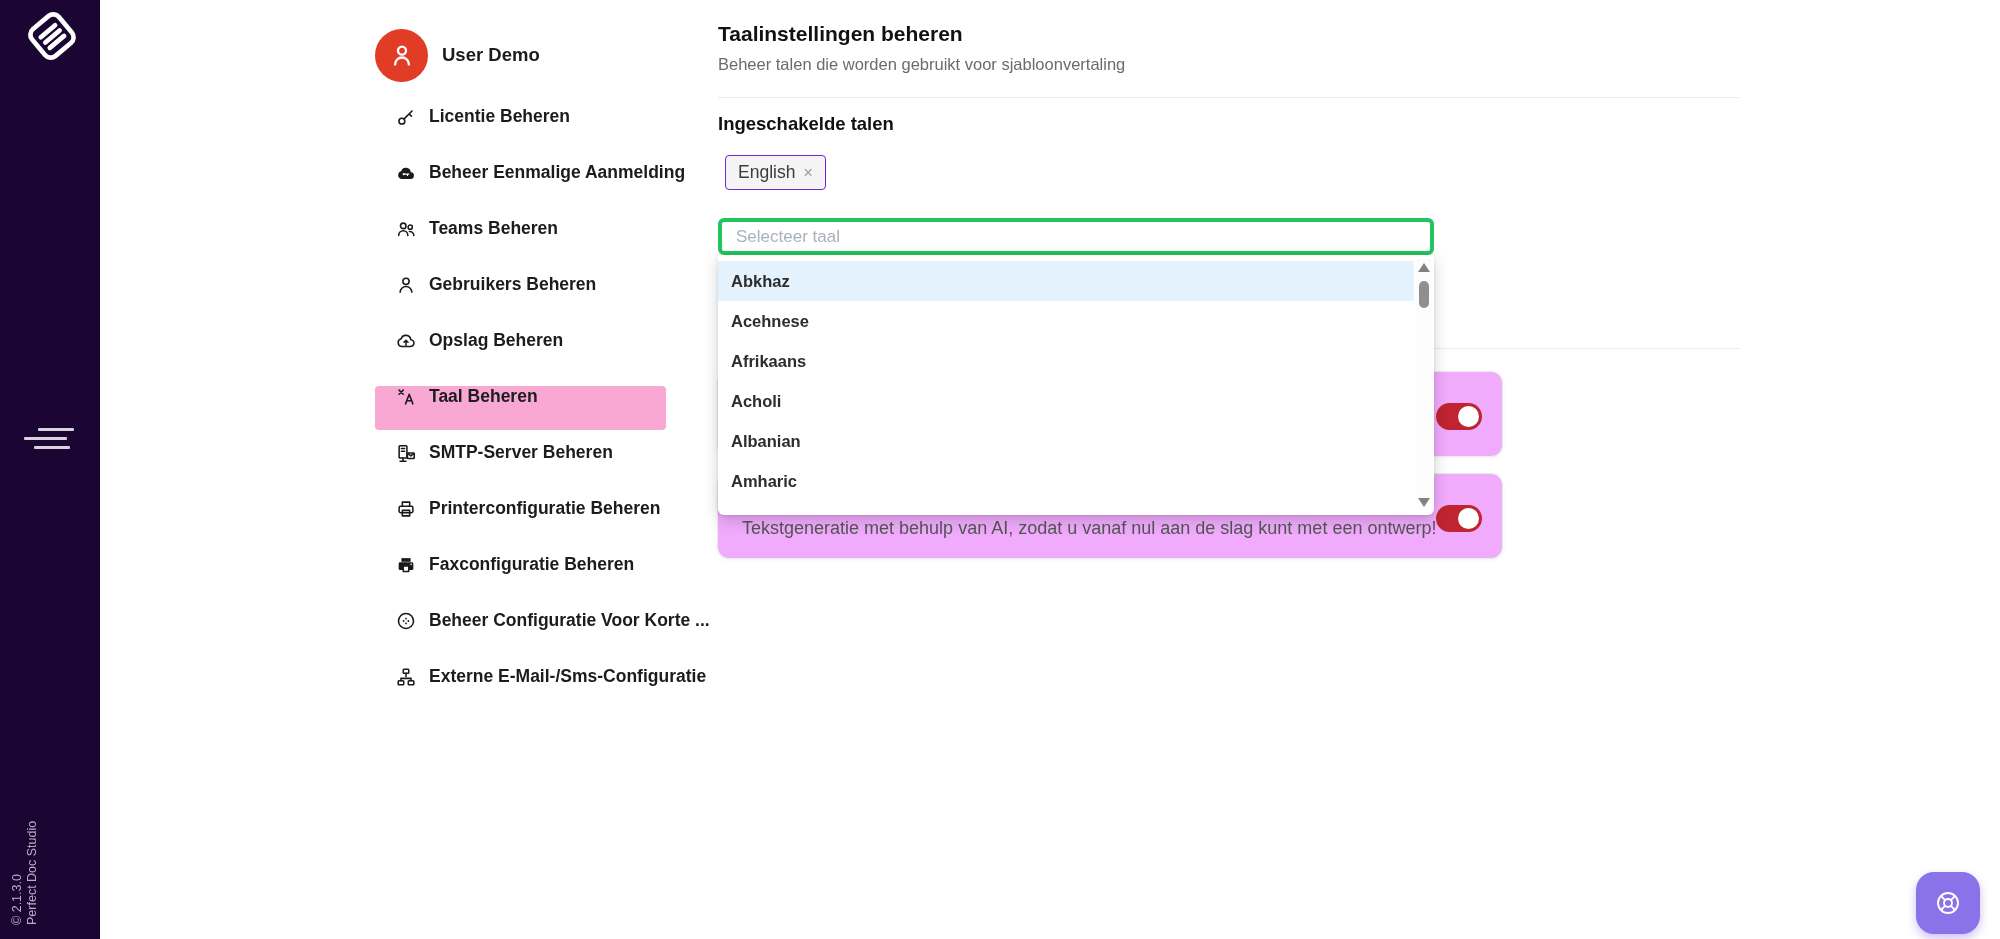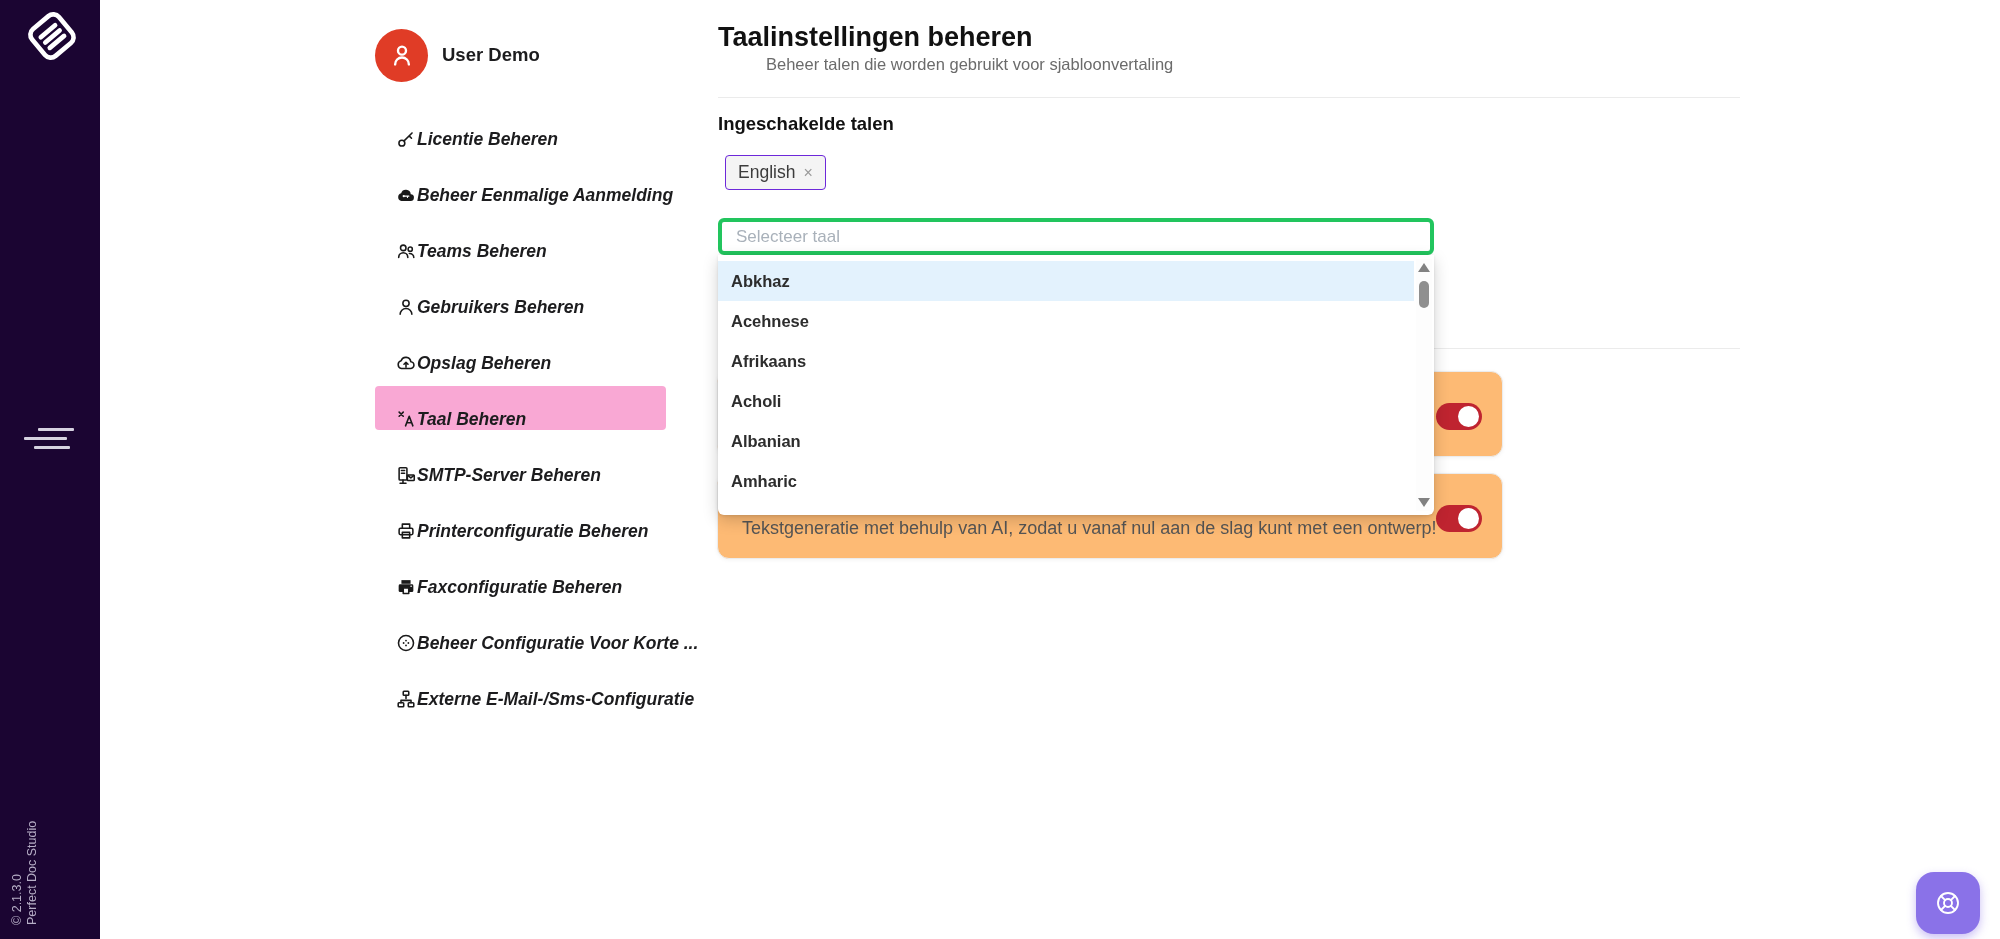--- a/index.html
+++ b/index.html
@@ -16,30 +16,30 @@
   .hamburger span:nth-child(2){ left:0; top:11px; width:43px; }
   .hamburger span:nth-child(3){ left:10px; top:20px; width:36px; }
   .copyright { position:absolute; left:40px; bottom:14px; transform:rotate(-90deg); transform-origin:left bottom;
                color:#b6aec6; font-size:12.5px; line-height:15px; white-space:nowrap; }
 
   
   .userrow { position:absolute; left:375px; top:26px; width:291px; height:58px; display:flex; align-items:center; gap:14px; }
   .avatar { width:53px; height:53px; border-radius:50%; background:#e03c26; display:flex; align-items:center; justify-content:center; flex:0 0 auto; }
   .username { font-size:18.5px; font-weight:bold; color:#1c1c1e; }
   .navlist { position:absolute; left:375px; top:106px; width:291px; }
-  .navitem { height:44px; margin-bottom:12px; display:flex; align-items:flex-end; gap:0; padding-left:20px;
-             border-radius:4px; cursor:pointer;font-style:italic; }
+  .navitem { height:44px; margin-bottom:12px; display:flex; align-items:flex-start; gap:12px; padding-left:20px;
+             border-radius:4px; cursor:pointer; }
   .navitem.active { background:#f9a8d4; }
   .navitem .nav-icon { width:22px; height:22px; flex:0 0 auto; stroke:#1a1a1a; fill:none; stroke-width:1.7; stroke-linecap:round; stroke-linejoin:round; }
   .navitem .navlabel { font-size:17.5px; font-weight:bold; color:#1c1c1e; white-space:nowrap; }
 
   
   .main { position:absolute; left:718px; top:0; width:1022px; height:939px; }
-  .page-title { position:absolute; left:0; top:22px; font-size:27px; font-weight:bold; color:#111; }
-  .page-sub { position:absolute; left:0; top:55px; font-size:16.5px; color:#6b6b6b;margin-left:48px; }
+  .page-title { position:absolute; left:0; top:22px; font-size:21px; font-weight:bold; color:#111; }
+  .page-sub { position:absolute; left:0; top:55px; font-size:16.5px; color:#6b6b6b; }
   .divider { position:absolute; left:0; width:1022px; height:0; border-top:1px solid #ebebeb; z-index:5; }
   .divider.d1 { top:97px; }
   .divider.d2 { top:348px; }
   .section-title { position:absolute; left:0; top:113px; font-size:18.5px; font-weight:bold; color:#111; }
 
   .chips { position:absolute; left:7px; top:155px; display:flex; gap:10px; }
   .chip { background:#f4f4f4; border:1px solid #6d28d9; border-radius:4px; height:35px; padding:0 12px;
           display:flex; align-items:center; gap:8px; font-size:17.5px; color:#3c3c3c; }
   .chip .x { color:#9a9a9a; font-size:16px; cursor:pointer; }
 
@@ -52,21 +52,21 @@
               padding-top:6px; }
   .option { height:40px; display:flex; align-items:center; padding-left:13px; font-size:16.5px; font-weight:bold;
             color:#2d2d2d; cursor:pointer; width:calc(100% - 20px); }
   .option.highlighted { background:#e3f2fd; }
   .scrollbar { position:absolute; right:2px; top:4px; width:16px; height:252px; background:#fdfdfd; }
   .sb-up, .sb-down { position:absolute; left:2px; width:0; height:0; border-left:6px solid transparent; border-right:6px solid transparent; cursor:pointer; }
   .sb-up { top:4px; border-bottom:9px solid #828282; }
   .sb-down { bottom:4px; border-top:9px solid #828282; }
   .sb-thumb { position:absolute; left:3px; top:22px; width:10px; height:27px; background:#8f8f8f; border-radius:5px; cursor:pointer; }
 
-  .card { position:absolute; left:-1px; width:786px; height:86px; background:#fdba74; border:1px solid #ececec;
+  .card { position:absolute; left:-1px; width:786px; height:86px; background:#f0abfc; border:1px solid #ececec;
           border-radius:12px; box-shadow:0 1px 4px rgba(0,0,0,0.05); z-index:10; }
   .card.c1 { top:371px; }
   .card.c2 { top:473px; }
   .card-text { position:absolute; left:24px; top:44px; font-size:18px; color:#555; white-space:nowrap; }
   .toggle { position:absolute; right:20px; top:31px; width:46px; height:27px; border-radius:14px; background:#bf2430; cursor:pointer; }
   .toggle .knob { position:absolute; right:3px; top:3px; width:21px; height:21px; border-radius:50%; background:#fff; }
 
   
   .fab { position:absolute; left:1916px; top:872px; width:64px; height:62px; border-radius:18px; background:#8a72e8;
          display:flex; align-items:center; justify-content:center; cursor:pointer; box-shadow:0 4px 10px rgba(138,114,232,0.45); }

